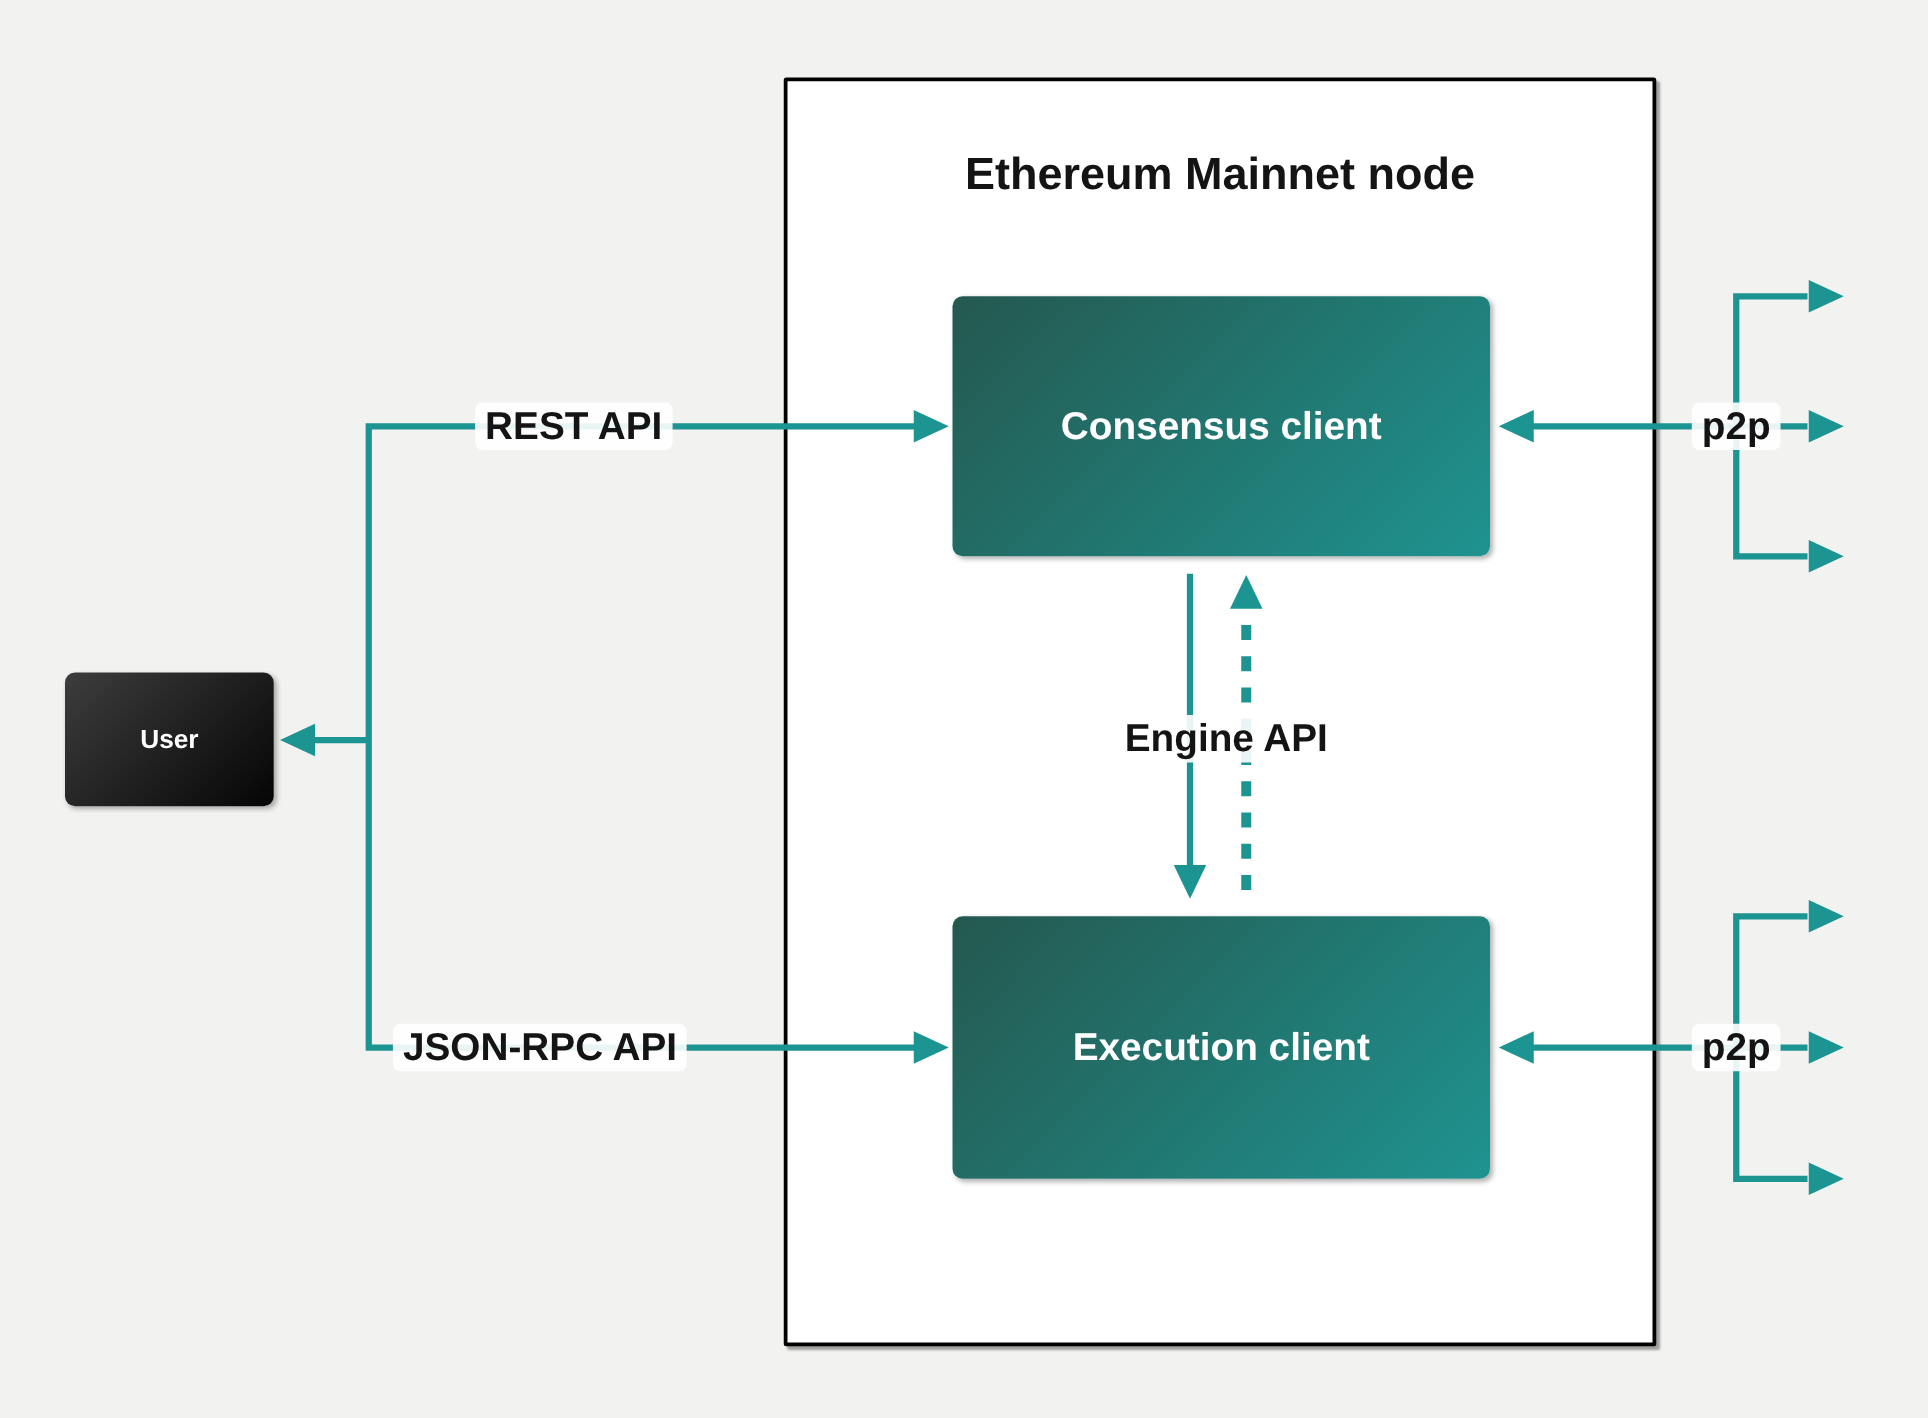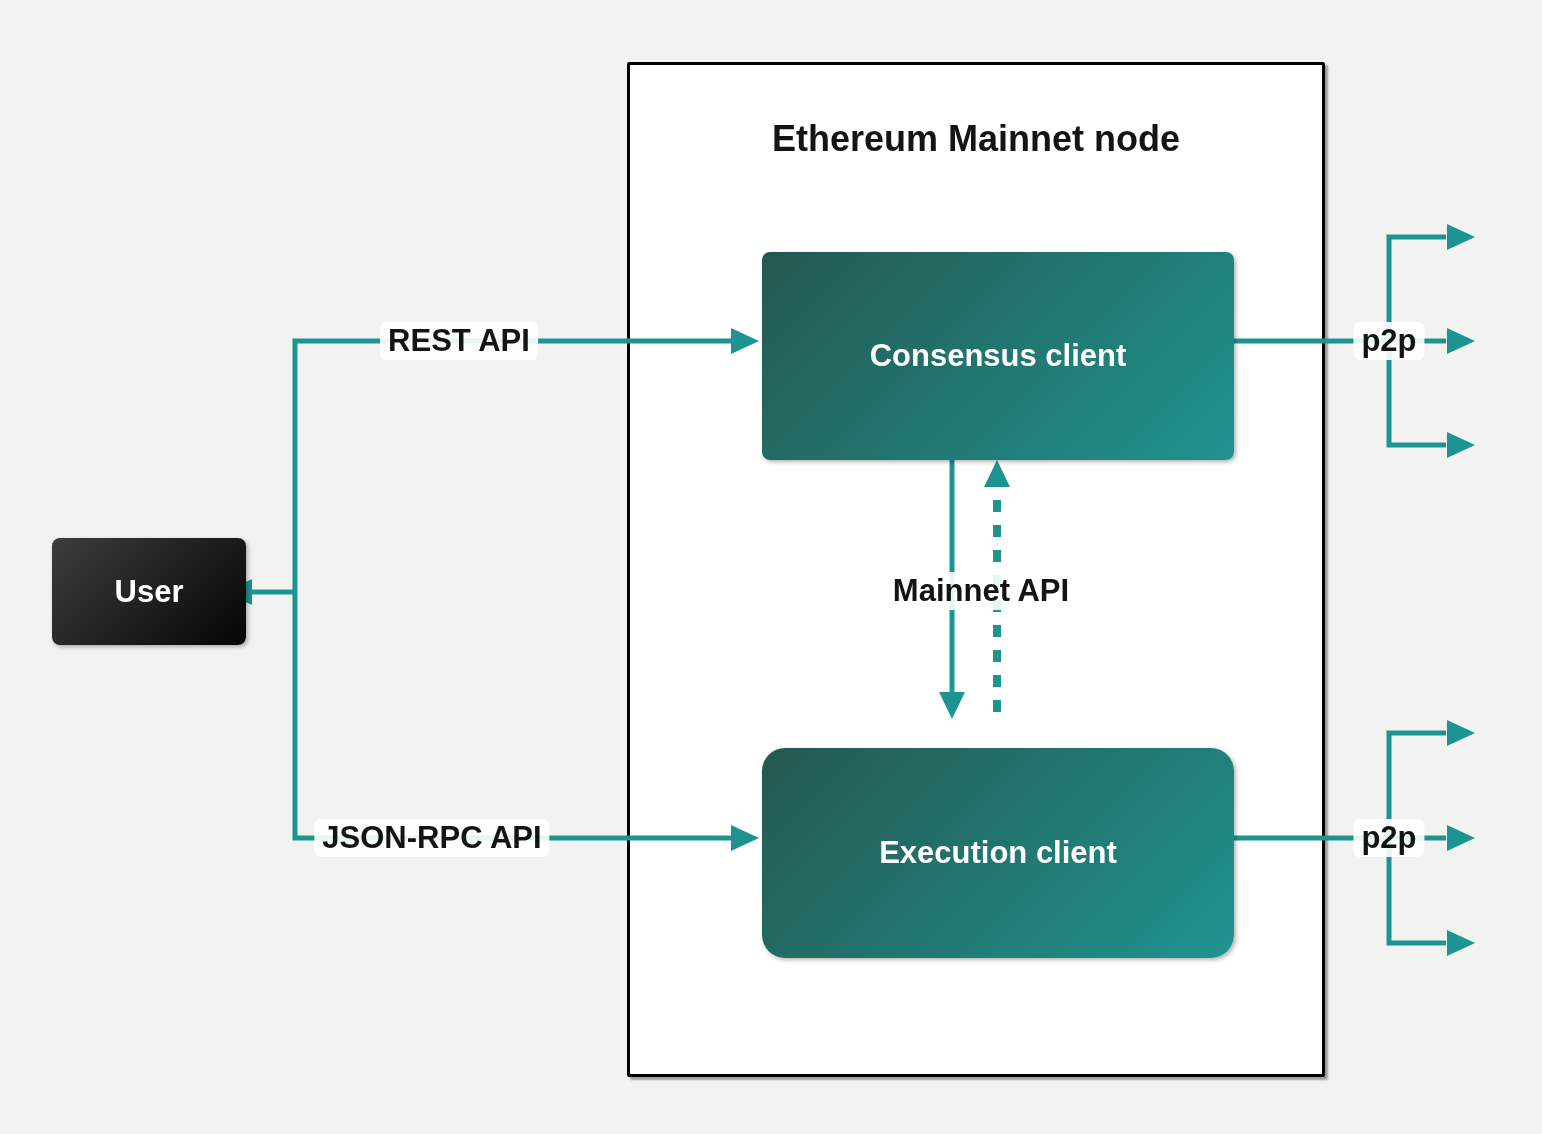--- a/index.html
+++ b/index.html
@@ -41,41 +41,40 @@
     letter-spacing:0px;
     z-index:4;
     margin-top:12px;
   }
   .connectors{
     position:absolute;left:0;top:0;width:1542px;height:1134px;
     z-index:2;
   }
   .client-box{
     position:absolute;
-    left:762px;width:472px;
+    left:762px;width:430px;
     background:linear-gradient(135deg,var(--client-grad-a) 0%,var(--client-grad-b) 100%);
     border-radius:8px;
     box-shadow:2px 2px 4px rgba(0,0,0,0.3);
     display:flex;align-items:center;justify-content:center;
     color:var(--text-light);
     font-size:31px;font-weight:bold;
     z-index:3;
-    margin-top:15px;
   }
   .client-box.consensus{top:237px;height:208px;}
-  .client-box.execution{top:733px;height:210px;border-radius:23px;}
+  .client-box.execution{top:733px;height:210px;}
   .user-box{
     position:absolute;
-    left:52px;top:538px;width:194px;height:107px;
+    left:52px;top:538px;width:167px;height:107px;
     background:linear-gradient(135deg,var(--user-grad-a) 0%,var(--user-grad-b) 100%);
     border-radius:8px;
     box-shadow:2px 2px 4px rgba(0,0,0,0.3);
     display:flex;align-items:center;justify-content:center;
     color:var(--text-light);
-    font-size:31px;font-weight:bold;
+    font-size:21px;font-weight:bold;
     z-index:3;
   }
   .edge-label{
     position:absolute;
     transform:translate(-50%,-50%);
     background:rgba(255,255,255,0.9);
     border-radius:6px;
     padding:1px 8px;
     font-size:31px;font-weight:bold;
     color:var(--text-dark);
@@ -144,15 +143,15 @@
 </div>
 <div class="client-box execution">
   <span>Execution client</span>
 </div>
 <div class="user-box">
   <span>User</span>
 </div>
 
 <div class="edge-label rest">REST API</div>
 <div class="edge-label jsonrpc">JSON-RPC API</div>
-<div class="edge-label engine">Mainnet API</div>
+<div class="edge-label engine">Engine API</div>
 <div class="edge-label p2p-top">p2p</div>
 <div class="edge-label p2p-bottom">p2p</div>
 
 </body></html>

